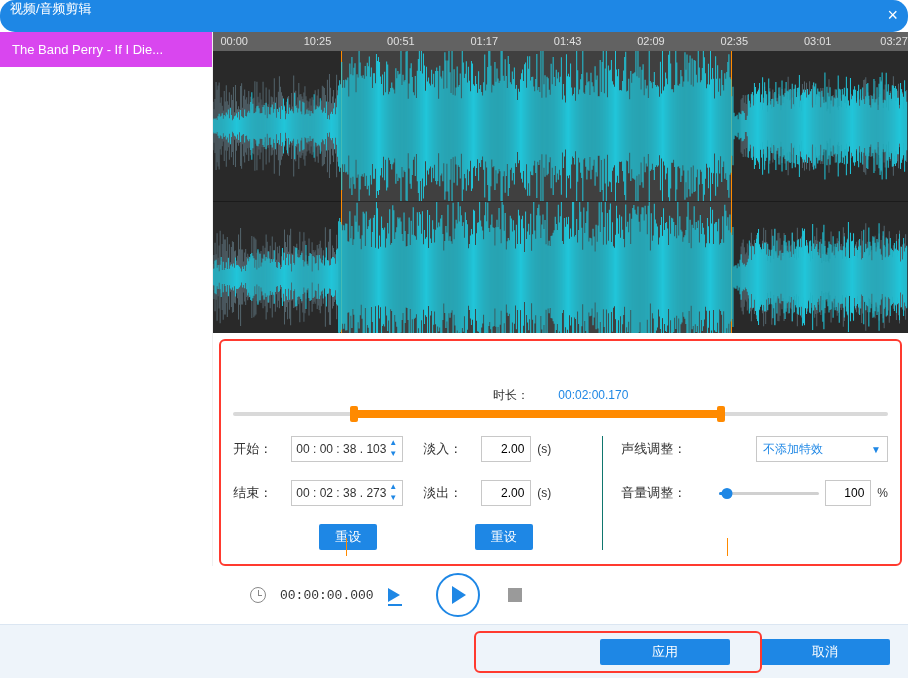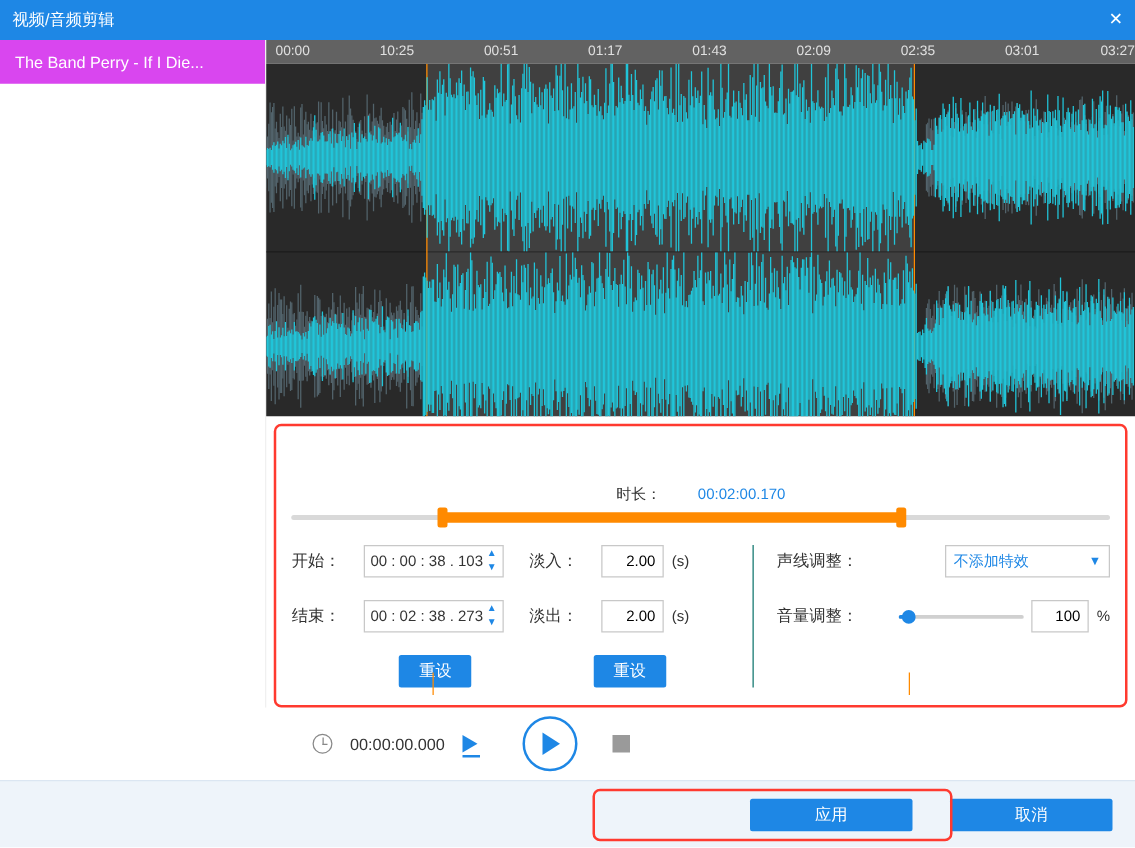--- a/index.html
+++ b/index.html
@@ -1,18 +1,18 @@
 <!DOCTYPE html>
 <html><head>
 <meta charset="utf-8">
 <style>
   * { box-sizing: border-box; margin: 0; padding: 0; font-family: "Microsoft YaHei", Arial, sans-serif; }
   body { background: #fff; width: 908px; height: 678px; overflow: hidden; position: relative; }
 
-  .titlebar { background: #1e87e5; color: #fff; height: 32px; display: flex; align-items: center; padding: 0 10px; font-size: 13px; position: relative; }
+  .titlebar { background: #1e87e5; color: #fff; height: 32px; display: flex; align-items: flex-start; padding: 0 10px; font-size: 13px; position: relative; border-radius: 15px; }
   .titlebar .close { position: absolute; right: 10px; top: 5px; font-size: 18px; cursor: pointer; }
 
   .body-row { display: flex; height: 534px; }
   .sidebar { width: 224px; background: #fff; border-right: 1px solid #f0f0f0; }
   .sidebar-item { background: #d946ef; color: #fff; font-size: 13px; padding: 10px 12px; white-space: nowrap; overflow: hidden; text-overflow: ellipsis; }
 
   .main { flex: 1; display: flex; flex-direction: column; }
 
   .time-ruler { height: 20px; background: #626262; color: #e0e0e0; font-size: 11px; display: flex; align-items: center; position: relative; }
   .time-ruler span { position: absolute; transform: translateX(-50%); }
@@ -68,21 +68,21 @@
   .select { width: 132px; height: 26px; border:1px solid #c8c8c8; font-size:12px; padding:0 6px; display:flex; align-items:center; justify-content:space-between; color:#1e87e5; }
   .select .arrow { color:#1e87e5; font-size:10px; }
 
   .play-icon-box { width:18px; height:18px; display:inline-flex; align-items:center; justify-content:center; }
   .tri-right { width:0; height:0; border-top:6px solid transparent; border-bottom:6px solid transparent; border-left:10px solid #1e87e5; }
 
   .playback-row { height: 58px; display:flex; align-items:center; gap: 14px; padding-left: 250px; }
   .clock-icon { width:16px; height:16px; border:1.5px solid #888; border-radius:50%; position:relative; }
   .clock-icon::after { content:""; position:absolute; left:7px; top:2px; width:1px; height:6px; background:#888; }
   .clock-icon::before { content:""; position:absolute; left:7px; top:7px; width:4px; height:1px; background:#888; }
-  .timecode { font-size:13px; color:#333; }
+  .timecode { font-size:13px; color:#333;font-family:Liberation Mono, monospace; }
   .goto-end { width:22px; height:18px; position:relative; cursor:pointer; }
   .goto-end .tri { width:0;height:0;border-top:7px solid transparent;border-bottom:7px solid transparent;border-left:12px solid #1e87e5; position:absolute; left:0; top:2px;}
   .goto-end .bar { position:absolute; left:0; bottom:-2px; width:14px; height:2px; background:#1e87e5; }
 
   .big-play { width:44px; height:44px; border:2px solid #1e87e5; border-radius:50%; display:flex; align-items:center; justify-content:center; cursor:pointer; margin-left: 12px;}
   .big-play .tri-right { border-left:14px solid #1e87e5; border-top:9px solid transparent; border-bottom:9px solid transparent; margin-left:3px;}
   .stop-btn { width:14px; height:14px; background:#9a9a9a; margin-left: 14px; cursor:pointer; }
 
   .footer { height: 54px; background:#eef4fa; border-top:1px solid #dbe6f2; display:flex; align-items:center; justify-content:flex-end; gap: 30px; padding: 0 18px; position:relative;}
   .btn-bar { background:#1e87e5; color:#fff; border:none; width:130px; height:26px; font-size:13px; border-radius:2px; cursor:pointer; }

